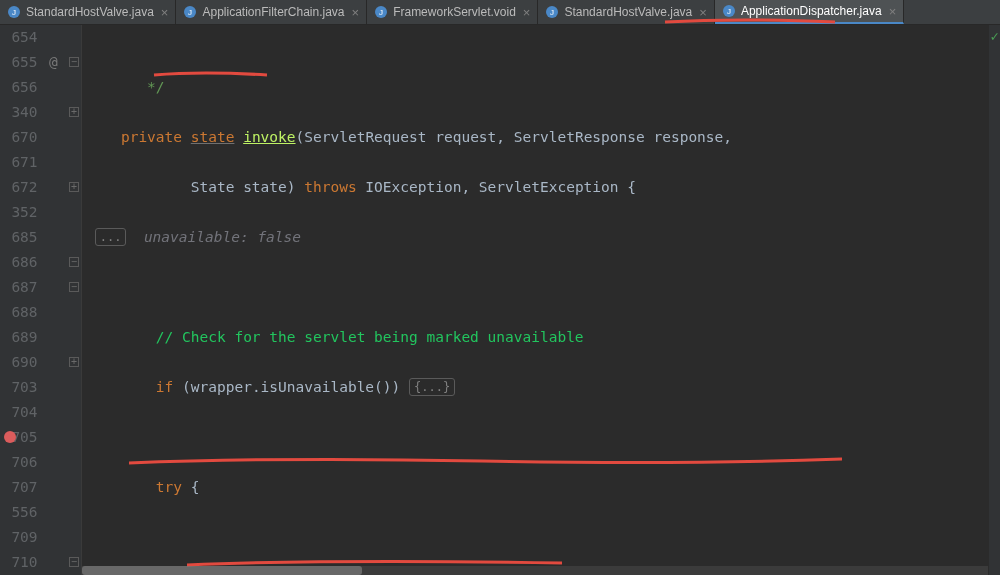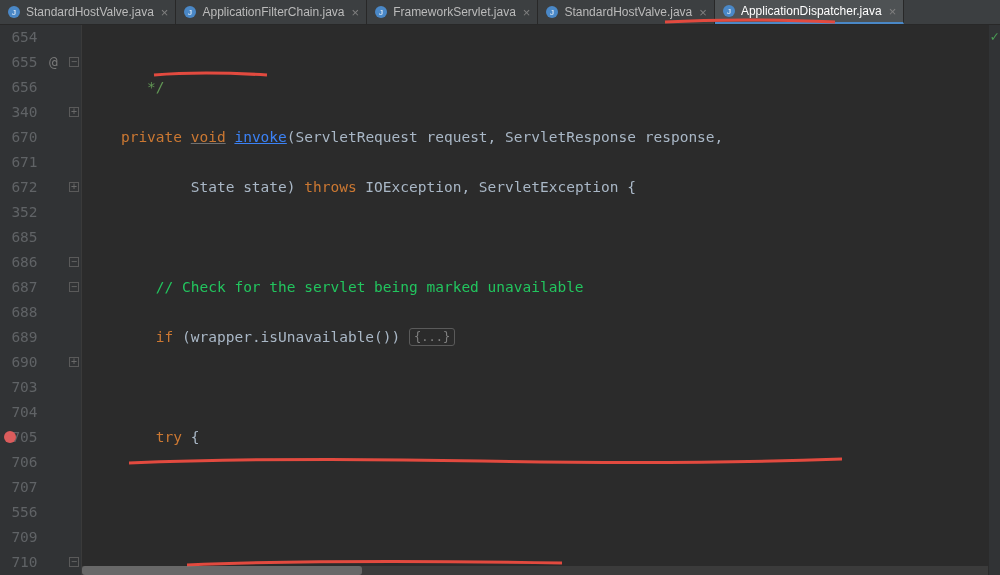--- a/index.html
+++ b/index.html
@@ -110,21 +110,21 @@
     color:#808080;
     font-size: 12px;
     line-height:16px;
     vertical-align: 1px;
   }
   
   .c-kw { color: #cc7832; margin-top: 19px; }
   .c-cm { color: #22c55e; }
   .c-hint { color: #72737a; font-style: italic; }
   .c-ul { text-decoration: underline; text-decoration-color: #707070; }
-  .c-declname { color:#3b82f6;text-decoration:underline; }
+  .c-declname { color:#bef264;text-decoration:underline; }
   .c-greenstar { color: #629755; font-style: normal; }
   
   .scroll-h {
     position: absolute;
     left: 82px;
     right: 12px;
     bottom: 0;
     height: 9px;
     background: rgba(90,90,90,0.35);
     z-index: 5;
@@ -174,21 +174,21 @@
       <span>ApplicationFilterChain.java</span>
       <span class="close">×</span>
     </div>
     <div class="tab">
       <span class="file-icon">
         <svg viewBox="0 0 14 14">
           <circle cx="7" cy="7" r="6" fill="#4a88c7"></circle>
           <text x="7" y="10" font-size="8" text-anchor="middle" fill="#fff" font-family="sans-serif">J</text>
         </svg>
       </span>
-      <span>FrameworkServlet.java</span>
+      <span>FrameworkServlet.void</span>
       <span class="close">×</span>
     </div>
     <div class="tab">
       <span class="file-icon">
         <svg viewBox="0 0 14 14">
           <circle cx="7" cy="7" r="6" fill="#4a88c7"></circle>
           <text x="7" y="10" font-size="8" text-anchor="middle" fill="#fff" font-family="sans-serif">J</text>
         </svg>
       </span>
       <span>StandardHostValve.java</span>
@@ -236,22 +236,23 @@
       <div class="fm" style="top: 82px;">+</div>
       <div class="fm" style="top: 157px;">+</div>
       <div class="fm" style="top: 232px;">−</div>
       <div class="fm" style="top: 257px;">−</div>
       <div class="fm" style="top: 332px;">+</div>
       <div class="fm" style="top: 532px;">−</div>
     </div>
   <div class="code" id="code">
 
 <div class="line">       <span class="c-greenstar">*/</span></div>
-<div class="line">    <span class="c-kw">private</span> <span class="c-kw c-ul">void</span> <span class="c-declname c-ul">invoke</span><span>(ServletRequest request, ServletResponse response,</span></div>
+<div class="line">    <span class="c-kw">private</span> <span class="c-kw c-ul">state</span> <span class="c-declname c-ul">invoke</span><span>(ServletRequest request, ServletResponse response,</span></div>
 <div class="line"><span>            State state) </span><span class="c-kw">throws</span><span> IOException, ServletException {</span></div>
+<div class="line"> <span class="folded">...</span>  <span class="c-hint">unavailable: false</span></div>
 <div class="line"></div>
 <div class="line">        <span class="c-cm">// Check for the servlet being marked unavailable</span></div>
 <div class="line">        <span class="c-kw">if</span><span> (wrapper.isUnavailable()) </span><span class="folded">{...}</span></div>
 <div class="line"></div>
 <div class="line">        <span class="c-kw">try</span><span> {</span></div>
 
 
 
 
 

